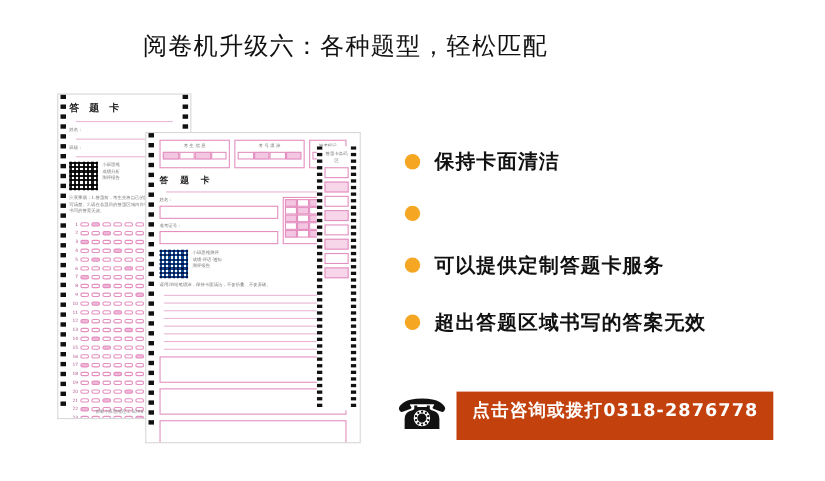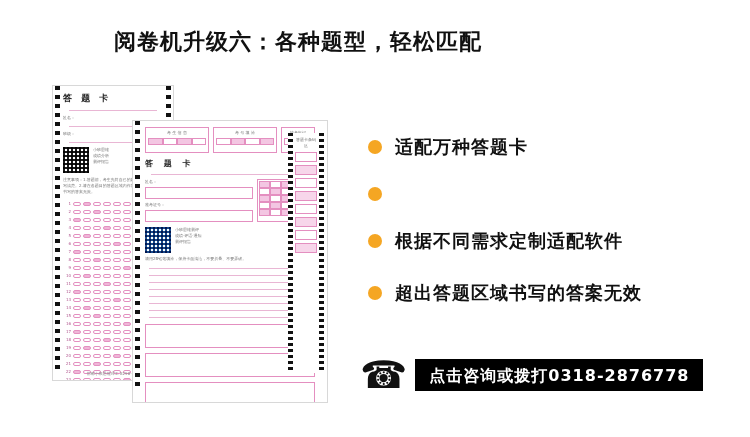--- a/index.html
+++ b/index.html
@@ -18,25 +18,25 @@
     position: relative;
     width: 750px;
     height: 437px;
     background: #ffffff;
   }
 
   
   .title {
     position: absolute;
     top: 27px;
-    left: 0;
+    left: 16px;
     width: 596px;
     text-align: center;
     font-size: 22px;
-    font-weight: bold;
+    font-weight: normal;
     color: #111111;
     letter-spacing: 1px;
     font-family: "DejaVu Sans", sans-serif;
   }
 
   
   .sheets {
     position: absolute;
     left: 52px;
     top: 78px;
@@ -241,25 +241,25 @@
     display: flex;
     align-items: center;
   }
   .phone-icon {
     font-size: 38px;
     line-height: 38px;
     color: #111111;
     margin-right: 8px;
   }
   .contact-pill {
-    background: #000000;
+    background: #c2410c;
     color: #ffffff;
     font-size: 16px;
     font-weight: bold;
-    padding: 7px 14px 4px 14px;
+    padding: 7px 14px 16px 14px;
     letter-spacing: 1px;
     font-family: "DejaVu Sans", sans-serif;
   }
 </style>
 </head>
 <body>
 
 <div class="page">
 
   <div class="title">阅卷机升级六：各种题型，轻松匹配</div>
@@ -829,28 +829,28 @@
         <div class="pbox pfill" style="height:10px;margin-top:3px;"></div>
         <div class="pbox" style="height:10px;margin-top:3px;"></div>
         <div class="pbox pfill" style="height:10px;margin-top:3px;"></div>
       </div>
     </div>
   </div>
 
   <div class="features">
     <div class="feature">
       <span class="dot"></span>
-      <span class="feature-text">适配万种答题卡</span>
+      <span class="feature-text">保持卡面清洁</span>
     </div>
     <div class="feature">
       <span class="dot"></span>
     </div>
     <div class="feature">
       <span class="dot"></span>
-      <span class="feature-text">根据不同需求定制适配软件</span>
+      <span class="feature-text">可以提供定制答题卡服务</span>
     </div>
     <div class="feature">
       <span class="dot"></span>
       <span class="feature-text">超出答题区域书写的答案无效</span>
     </div>
   </div>
 
   <div class="contact">
     <span class="phone-icon">☎</span>
     <span class="contact-pill">点击咨询或拨打0318-2876778</span>

